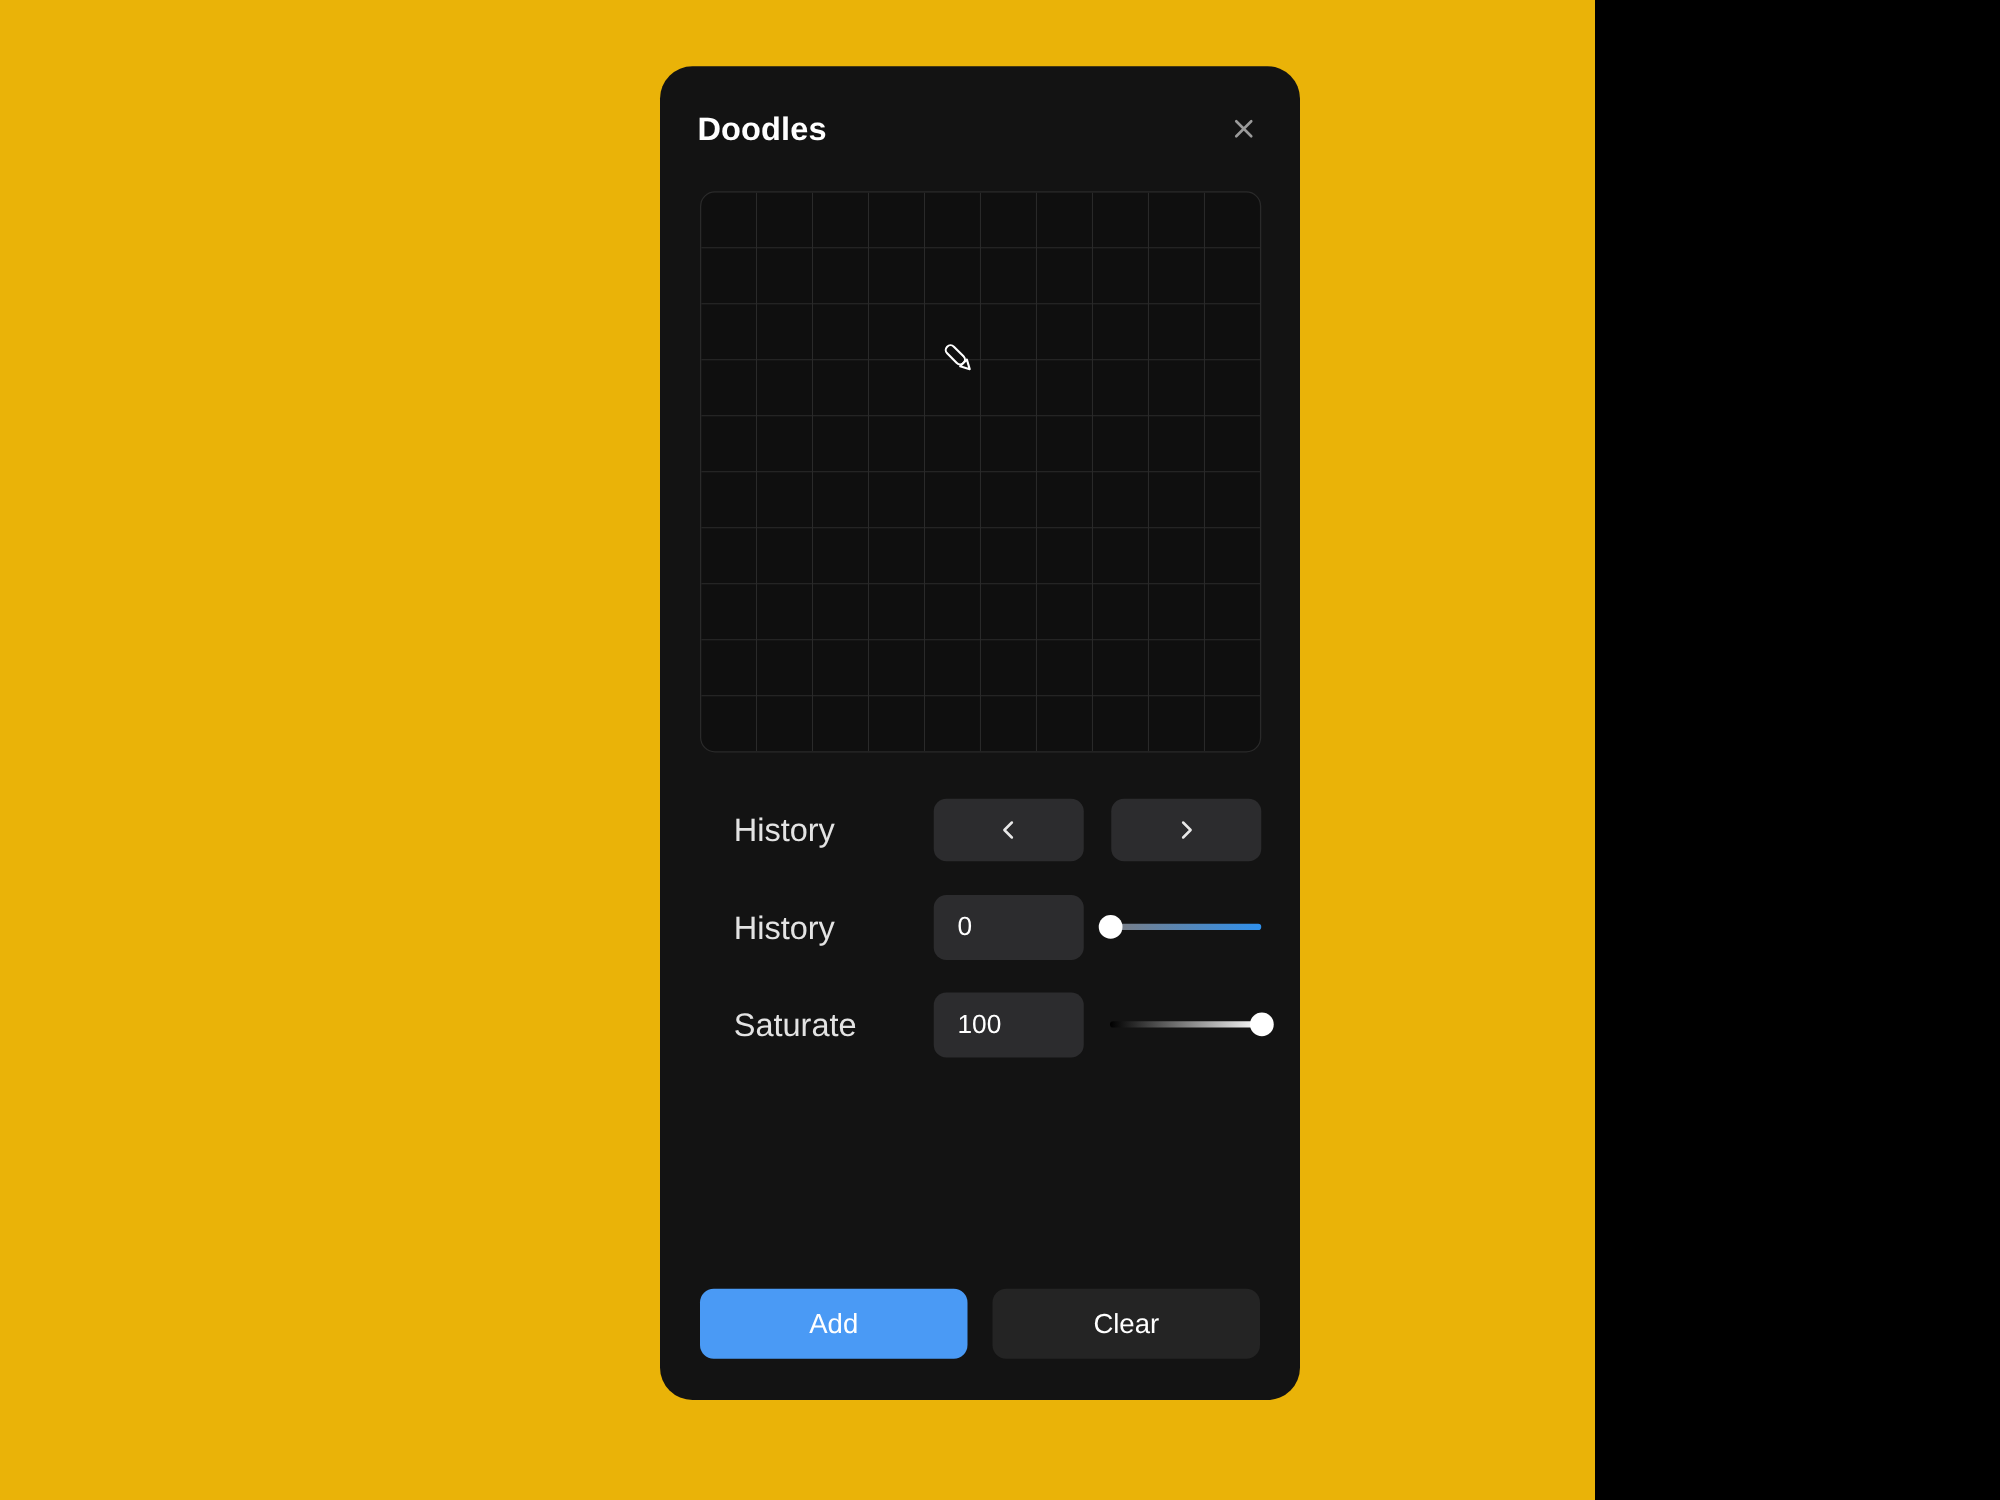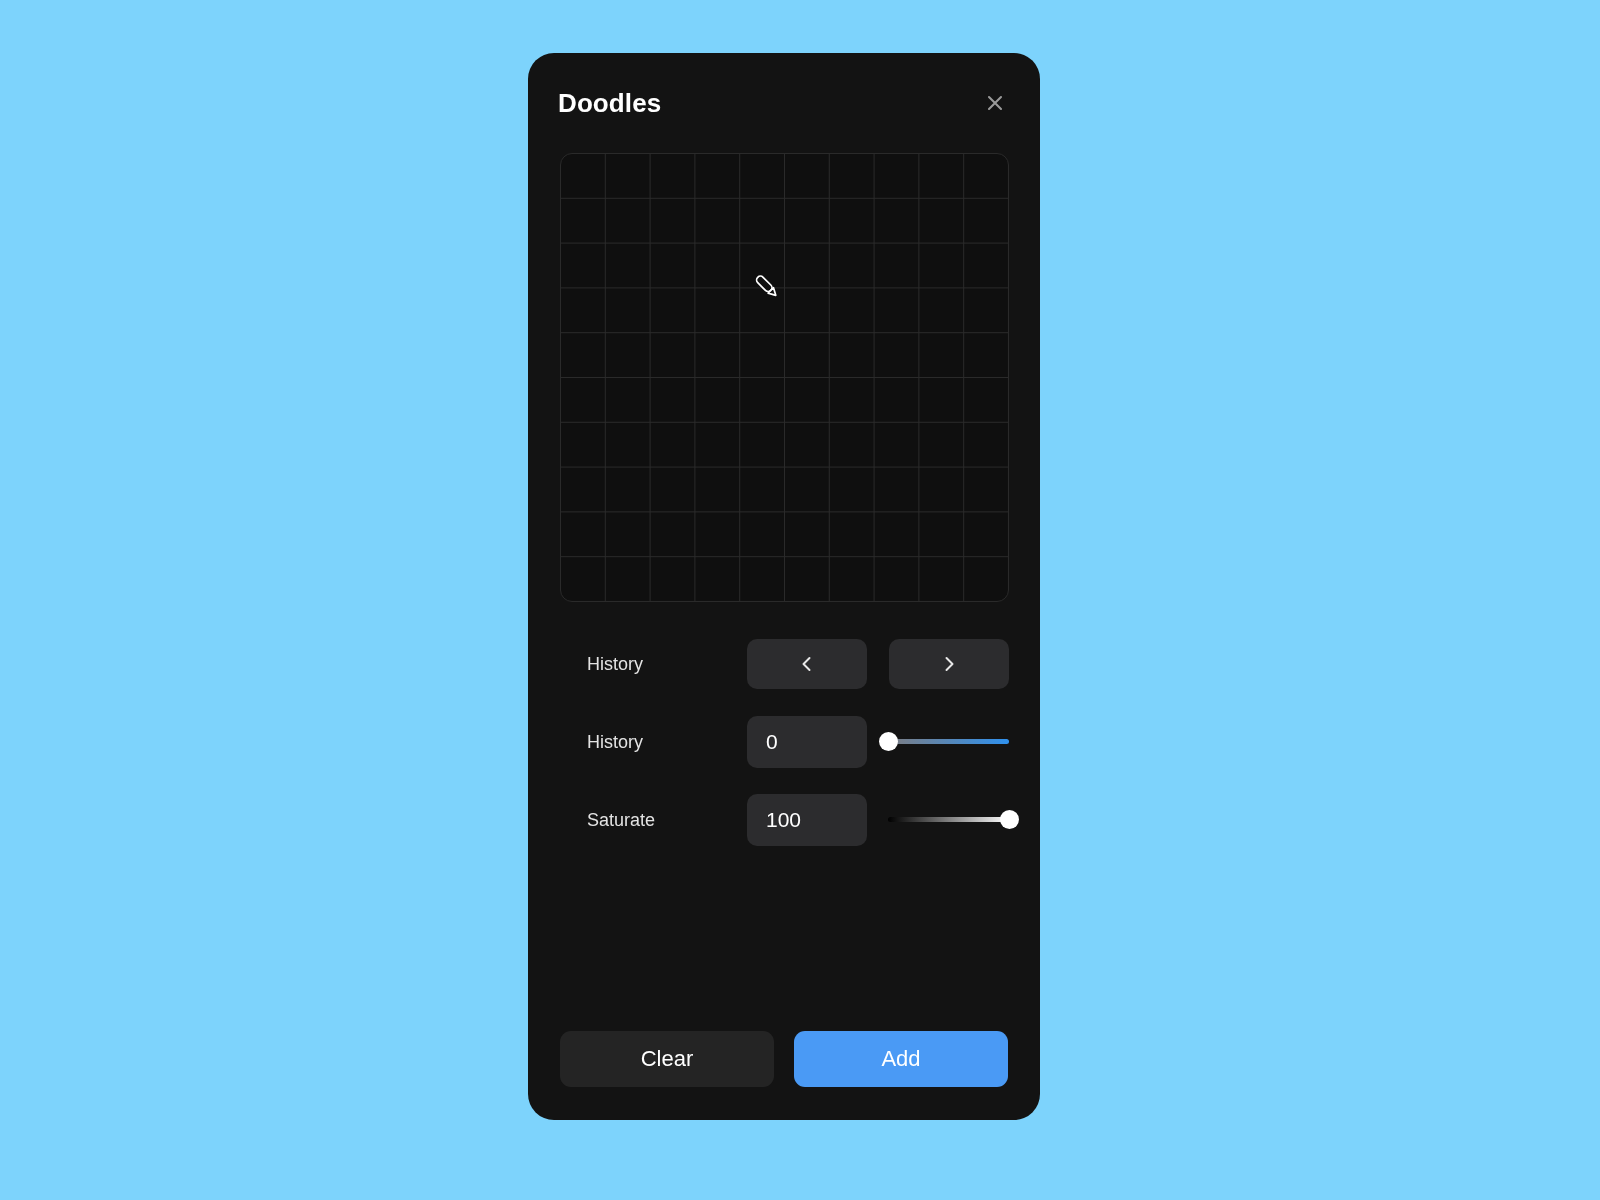--- a/index.html
+++ b/index.html
@@ -7,23 +7,23 @@
   html, body {
     width: 1600px;
     height: 1200px;
     background: #000000;
     font-family: "Liberation Sans", sans-serif;
     overflow: hidden;
   }
 
   #app {
     position: relative;
-    width: 1600px;
+    width: 1276px;
     height: 1200px;
-    background: #7dd3fc;
+    background: #eab308;
   }
 
   
   .modal {
     position: absolute;
     left: 528px;
     top: 53px;
     width: 512px;
     height: 1067px;
     background: #131313;
@@ -103,21 +103,21 @@
   .row {
     position: relative;
     height: 78px;
     display: flex;
     align-items: center;
   }
 
   .row-label {
     position: absolute;
     left: 59px;
-    font-size: 18px;
+    font-size: 26px;
     color: #e3e3e3;
     line-height: 1;
     white-space: nowrap;
   }
 
   
   .hist-btn {
     position: absolute;
     width: 120px;
     height: 50px;
@@ -294,18 +294,18 @@
         <div class="row-label">Saturate</div>
         <div class="num-field">100</div>
         <div class="slider">
           <div class="slider-track track-light"></div>
           <div class="slider-thumb" id="light-thumb" style="left: 100%;"></div>
         </div>
       </div>
     </div>
 
     <div class="footer">
+      <button class="btn btn-add">Add</button>
       <button class="btn btn-clear">Clear</button>
-      <button class="btn btn-add">Add</button>
     </div>
 
   </div>
 </div>
 
 </body></html>

